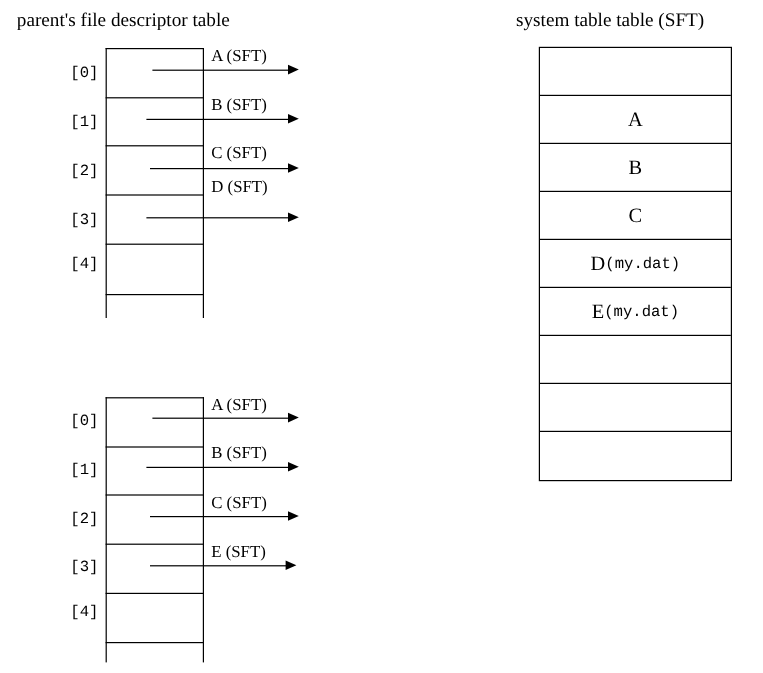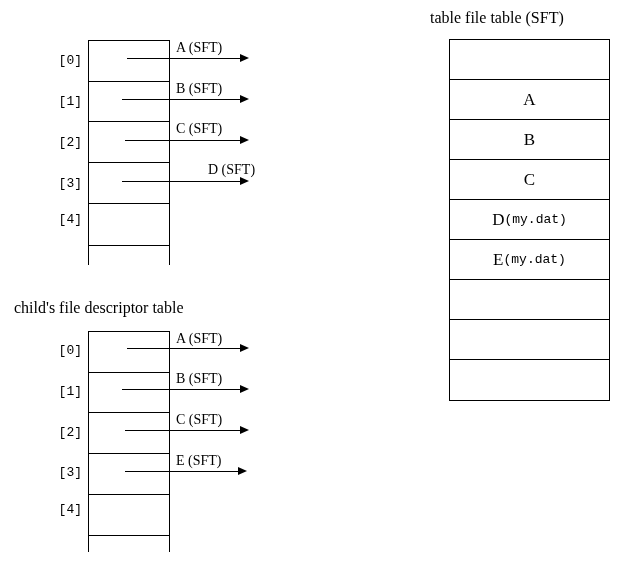--- a/index.html
+++ b/index.html
@@ -104,20 +104,21 @@
     font-family: "Liberation Mono", "DejaVu Sans Mono", monospace;
     font-size: 13px;
     text-align: right;
   }
 </style>
 </head>
 <body>
 
 <div id="canvas">
 
+  <div class="title" style="left:14px; top:9px;">parent's file descriptor table</div>
 
   <div class="fdt" id="parent-fdt" style="left:88px; top:40px;">
     <div class="grid">
       <div class="vline" style="left:0px;  top:0px; height:225px;"></div>
       <div class="vline" style="left:81px; top:0px; height:225px;"></div>
       <div class="hline" style="top:0px;"></div>
       <div class="hline" style="top:41px;"></div>
       <div class="hline" style="top:81px;"></div>
       <div class="hline" style="top:122px;"></div>
       <div class="hline" style="top:163px;"></div>
@@ -142,23 +143,22 @@
   <div class="ptr-label" style="left:176px; top:82px;">B (SFT)</div>
 
   <div class="ptr-stub" style="left:125px; top:140px; width:45px;"></div>
   <div class="ptr-arrow" style="left:170px; top:140px; width:72px;"></div>
   <div class="ptr-head" style="left:240px; top:136px;"></div>
   <div class="ptr-label" style="left:176px; top:122px;">C (SFT)</div>
 
   <div class="ptr-stub" style="left:122px; top:181px; width:48px;"></div>
   <div class="ptr-arrow" style="left:170px; top:181px; width:72px;"></div>
   <div class="ptr-head" style="left:240px; top:177px;"></div>
-  <div class="ptr-label" style="left:176px; top:163px;margin-left:32px;">D (SFT)</div>
-
-  <div class="title" style="left:14px; top:299px;">child's file descriptor table</div>
+  <div class="ptr-label" style="left:176px; top:150px;">D (SFT)</div>
+
 
   <div class="fdt" id="child-fdt" style="left:88px; top:331px;">
     <div class="grid">
       <div class="vline" style="left:0px;  top:0px; height:221px;"></div>
       <div class="vline" style="left:81px; top:0px; height:221px;"></div>
       <div class="hline" style="top:0px;"></div>
       <div class="hline" style="top:41px;"></div>
       <div class="hline" style="top:81px;"></div>
       <div class="hline" style="top:122px;"></div>
       <div class="hline" style="top:163px;"></div>
@@ -185,21 +185,21 @@
   <div class="ptr-stub" style="left:125px; top:430px; width:45px;"></div>
   <div class="ptr-arrow" style="left:170px; top:430px; width:72px;"></div>
   <div class="ptr-head" style="left:240px; top:426px;"></div>
   <div class="ptr-label" style="left:176px; top:413px;">C (SFT)</div>
 
   <div class="ptr-stub" style="left:125px; top:471px; width:45px;"></div>
   <div class="ptr-arrow" style="left:170px; top:471px; width:70px;"></div>
   <div class="ptr-head" style="left:238px; top:467px;"></div>
   <div class="ptr-label" style="left:176px; top:454px;">E (SFT)</div>
 
-  <div class="title" style="left:430px; top:9px;">table file table (SFT)</div>
+  <div class="title" style="left:430px; top:9px;">system table table (SFT)</div>
 
   <div class="sft" style="left:449px; top:39px; width:161px; height:362px;">
     <div class="sft-row" style="height:40px;">
       <span></span>
         <span class="mono"></span>
     </div>
     <div class="sft-row" style="height:40px;">
       <span>A</span>
         <span class="mono"></span>
     </div>

